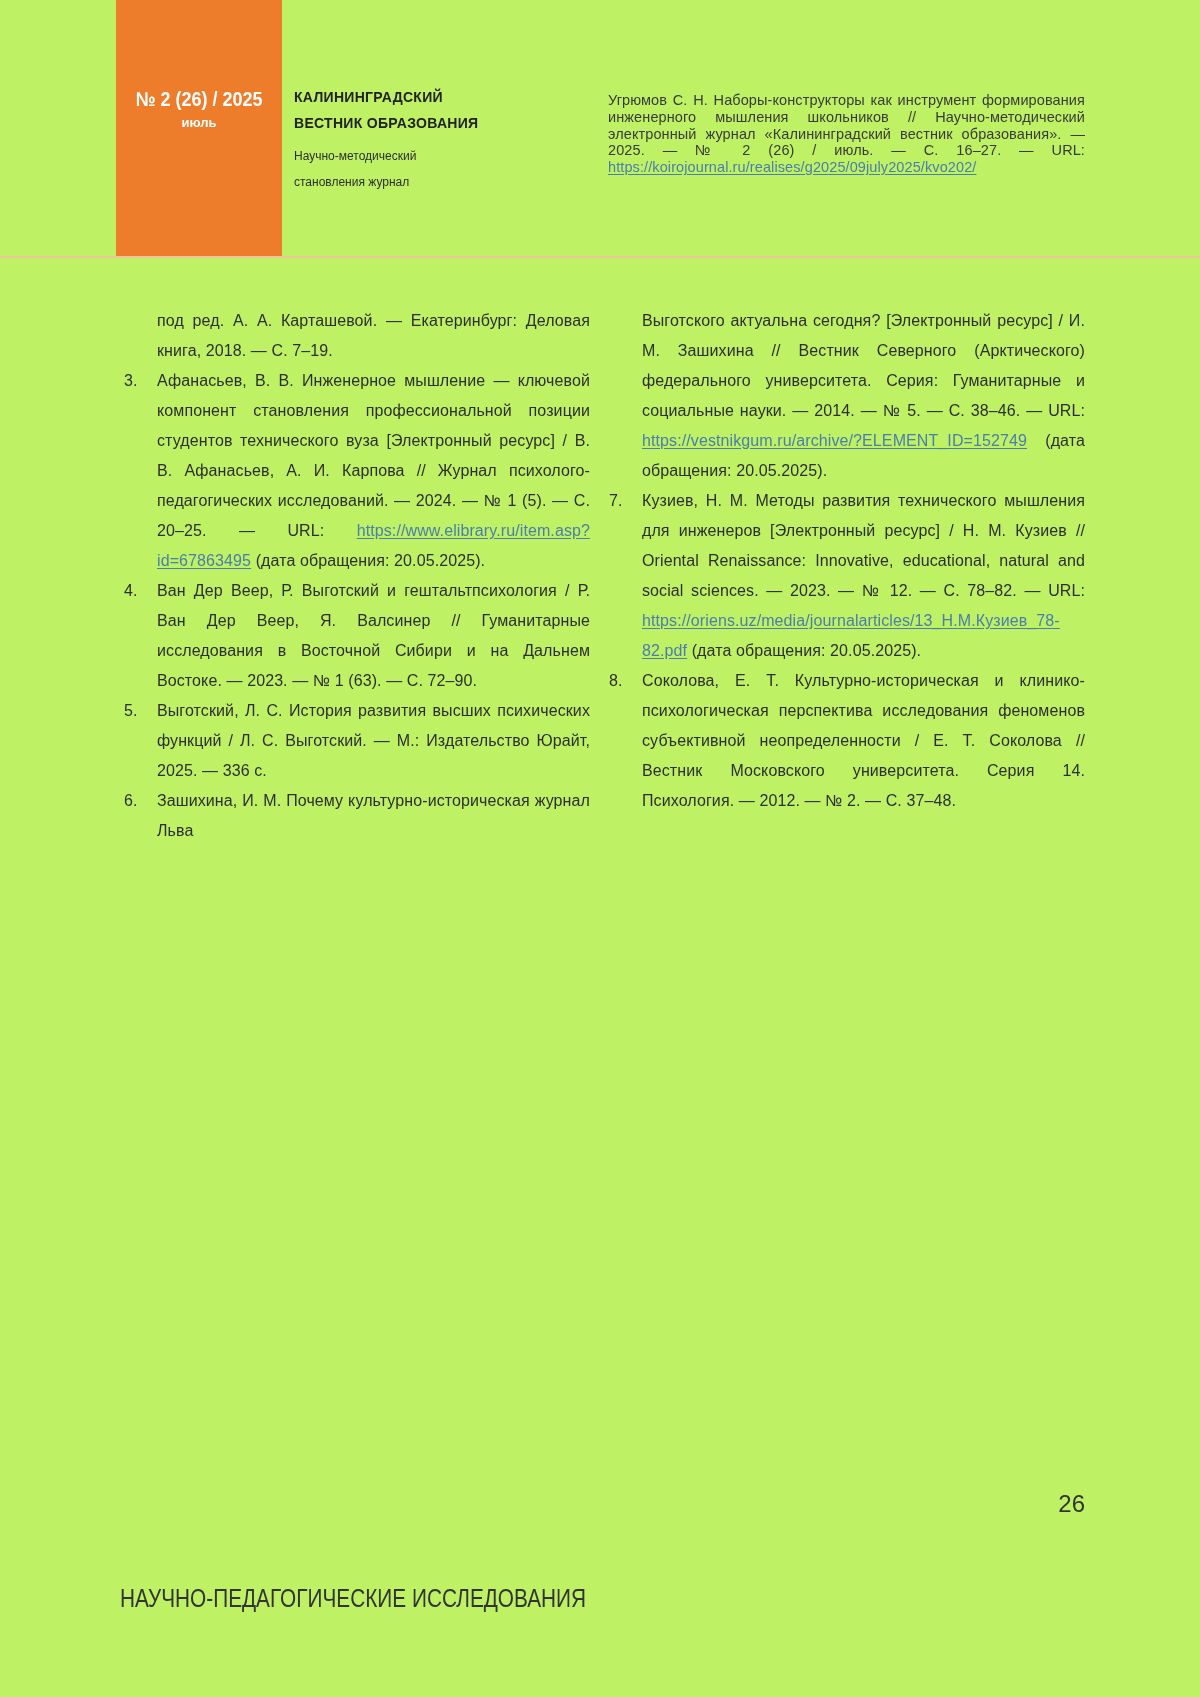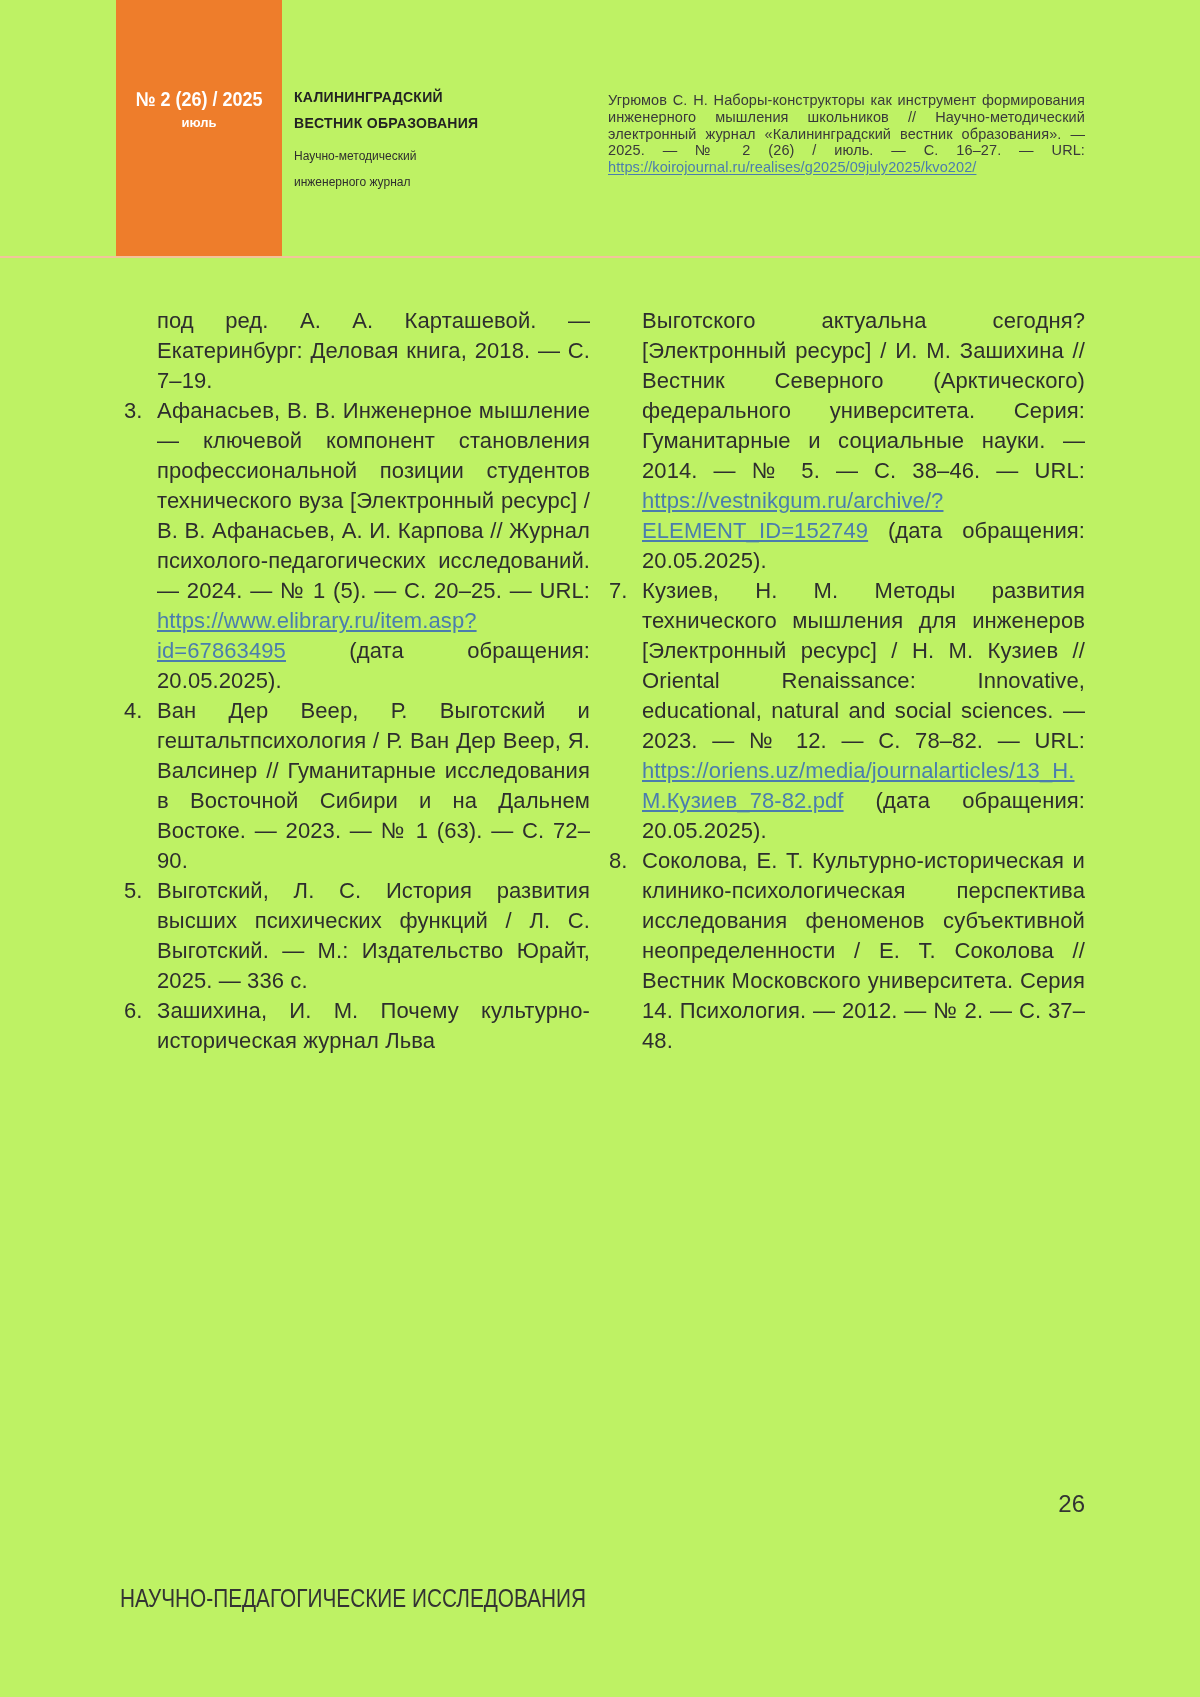--- a/index.html
+++ b/index.html
@@ -34,21 +34,21 @@
     font-size:14.5px;line-height:16.8px;letter-spacing:0.1px;
     text-align:justify;color:#3a3a3a;
   }
   .link{color:#4B7DAE;text-decoration:underline;text-underline-offset:2px;cursor:pointer;overflow-wrap:anywhere;}
 
   .divider{position:absolute;left:0;top:256px;width:1200px;height:2px;background:#F2C49C;}
 
   
   .col{
     position:absolute;top:306px;margin:0;padding:0;list-style:none;
-    font-size:22px;line-height:30px;letter-spacing:0.1px;color:#2e2e2e;
+    font-size:16px;line-height:30px;letter-spacing:0.1px;color:#2e2e2e;
   }
   .col-left{left:124px;width:466px;}
   .col-right{left:609px;width:476px;}
   .ref{display:flex;}
   .ref-num{flex:0 0 33px;}
   .ref-text{flex:1;margin:0;text-align:justify;}
 
   
   .footer-title{
     position:absolute;left:120px;top:1583px;
@@ -68,21 +68,21 @@
       <div class="issue-month">июль</div>
     </div>
 
     <div class="journal-block">
       <div class="journal-title">
         <div>КАЛИНИНГРАДСКИЙ</div>
         <div>ВЕСТНИК ОБРАЗОВАНИЯ</div>
       </div>
       <div class="journal-subtitle">
         <div>Научно-методический</div>
-        <div>инженерного журнал</div>
+        <div>становления журнал</div>
       </div>
     </div>
 
     <div class="citation"><span>Угрюмов С. Н. Наборы-конструкторы как инструмент формирования инженерного мышления школьников // Научно-методический электронный журнал «Калининградский вестник образования». — 2025. — № 2 (26) / июль. — С. 16–27. — URL: </span><a class="link">https://koirojournal.ru/realises/g2025/09july2025/kvo202/</a></div>
   </header>
 
   <div class="divider"></div>
 
   <main>
     <ol class="col col-left">

